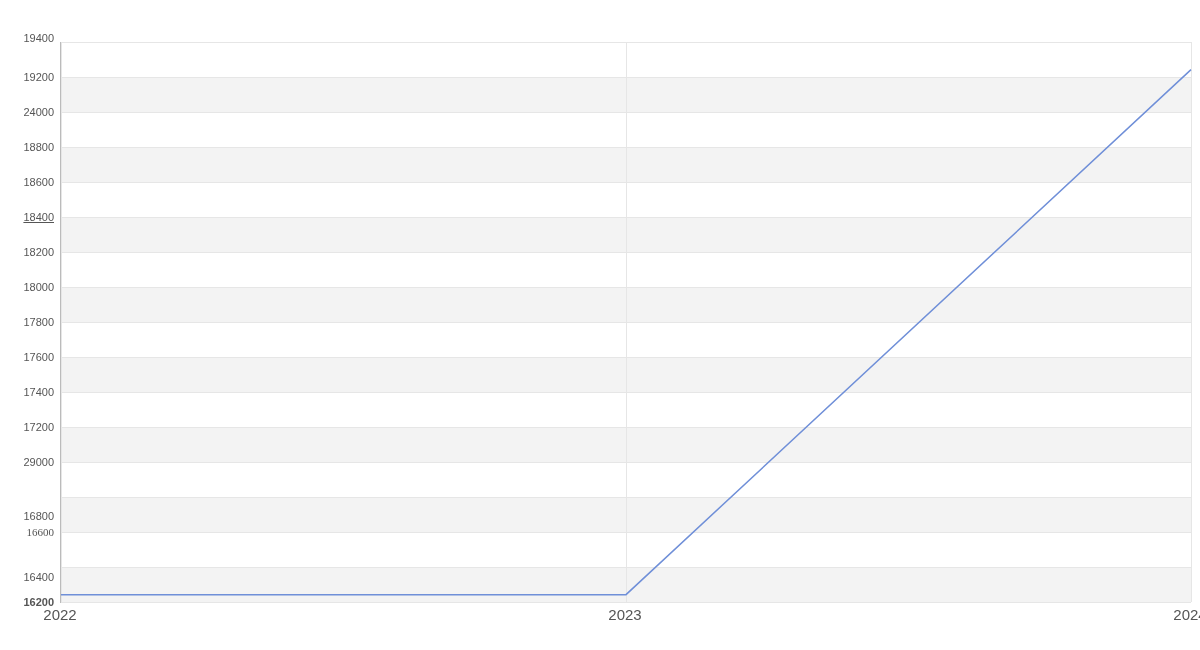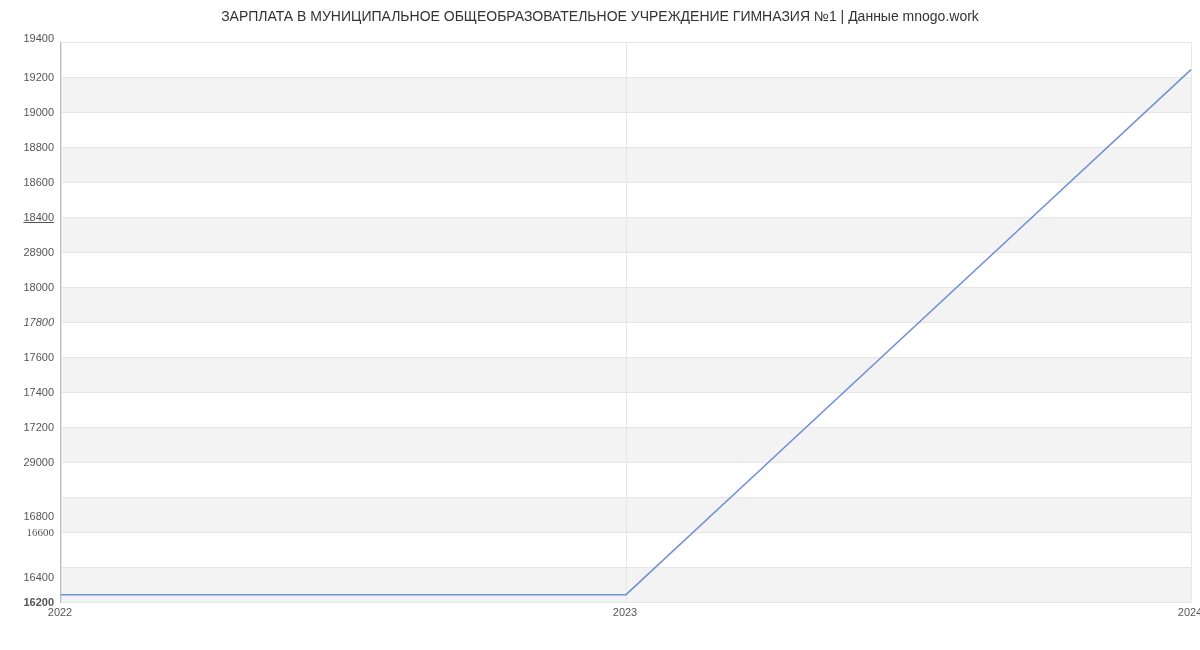--- a/index.html
+++ b/index.html
@@ -60,21 +60,21 @@
     right: 1146px; 
     width: 50px;
     text-align: right;
     font-size: 11px;
     color: #555;
     transform: translateY(-50%);
   }
   .x-tick-label {
     position: absolute;
     top: 606px;
-    font-size: 11px;
+    font-size: 15px;
     color: #555;
     transform: translateX(-50%);
     text-align: center;
   }
   svg.line-layer {
     position: absolute;
     left: 0;
     top: 0;
     width: 100%;
     height: 100%;
@@ -83,21 +83,20 @@
   .series-line {
     fill: none;
     stroke: #6f8fd8;
     stroke-width: 1.5;
   }
 </style>
 </head>
 <body>
 
 <div class="chart-wrap">
-  <div class="title">ЗАРПЛАТА В МУНИЦИПАЛЬНОЕ ОБЩЕОБРАЗОВАТЕЛЬНОЕ УЧРЕЖДЕНИЕ ГИМНАЗИЯ №1 | Данные mnogo.work</div>
 
   <div class="plot">
       <div class="band" style="top: 35px; height: 35px;"></div>
       <div class="band" style="top: 105px; height: 35px;"></div>
       <div class="band" style="top: 175px; height: 35px;"></div>
       <div class="band" style="top: 245px; height: 35px;"></div>
       <div class="band" style="top: 315px; height: 35px;"></div>
       <div class="band" style="top: 385px; height: 35px;"></div>
       <div class="band" style="top: 455px; height: 35px;"></div>
       <div class="band" style="top: 525px; height: 35px;"></div>
@@ -127,25 +126,25 @@
     </svg>
   </div>
 <div class="y-tick-label" style="top: 602px; font-weight: bold;">16200</div>
     <div class="y-tick-label" style="top: 577px;">16400</div>
     <div class="y-tick-label" style="top: 532px; font-family: Liberation Serif, serif;">16600</div>
     <div class="y-tick-label" style="top: 497px; margin-top: 19px;">16800</div>
     <div class="y-tick-label" style="top: 462px;">29000</div>
     <div class="y-tick-label" style="top: 427px;">17200</div>
     <div class="y-tick-label" style="top: 392px;">17400</div>
     <div class="y-tick-label" style="top: 357px;">17600</div>
-    <div class="y-tick-label" style="top: 322px; font-style: italic;">17800</div>
+    <div class="y-tick-label" style="top: 322px;">17800</div>
     <div class="y-tick-label" style="top: 287px;">18000</div>
-    <div class="y-tick-label" style="top: 252px;">28900</div>
+    <div class="y-tick-label" style="top: 252px;">18200</div>
     <div class="y-tick-label" style="top: 217px; text-decoration: underline;">18400</div>
     <div class="y-tick-label" style="top: 182px;">18600</div>
     <div class="y-tick-label" style="top: 147px;">18800</div>
-    <div class="y-tick-label" style="top: 112px;">19000</div>
+    <div class="y-tick-label" style="top: 112px;">24000</div>
     <div class="y-tick-label" style="top: 77px;">19200</div>
     <div class="y-tick-label" style="top: 38px;">19400</div>
     <div class="x-tick-label" style="left: 60px;">2022</div>
     <div class="x-tick-label" style="left: 625px;">2023</div>
     <div class="x-tick-label" style="left: 1190px;">2024</div>
   </div>
 
 </body></html>

